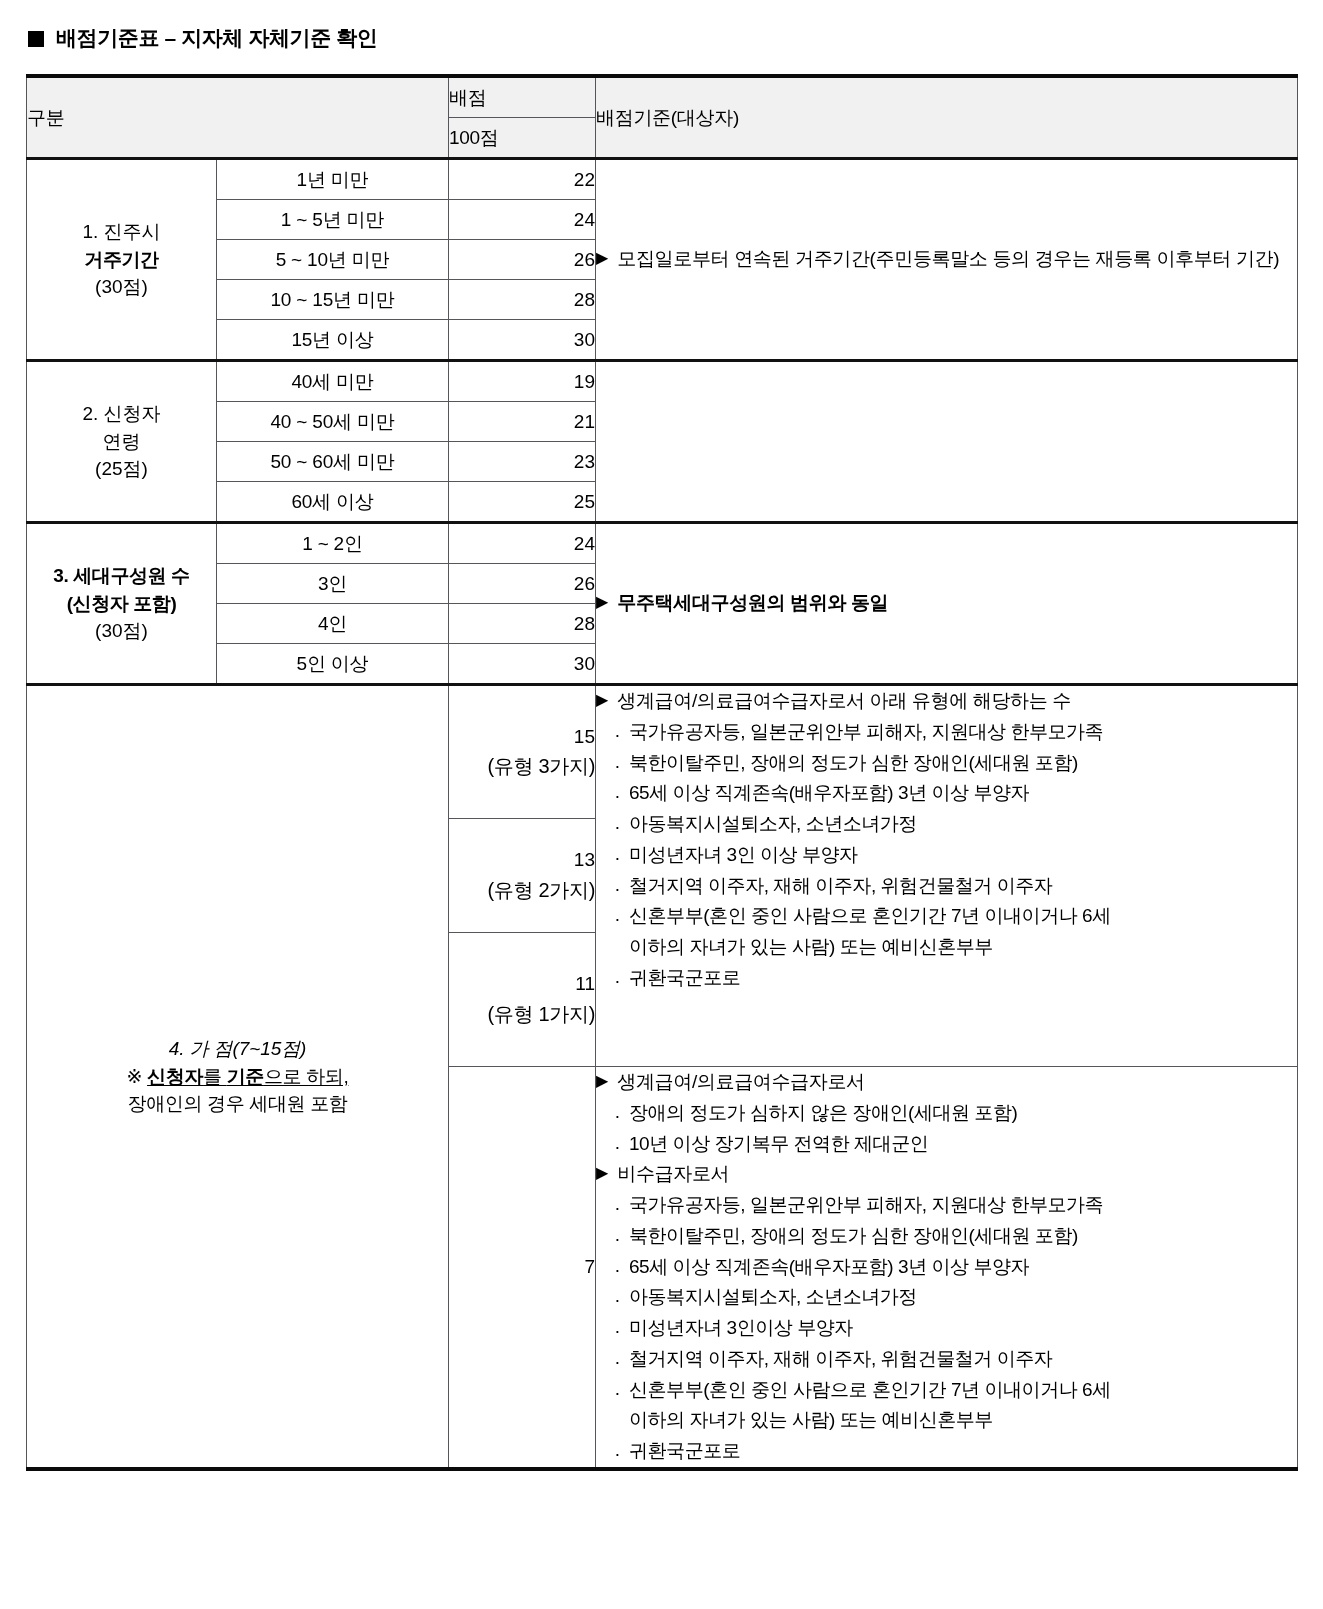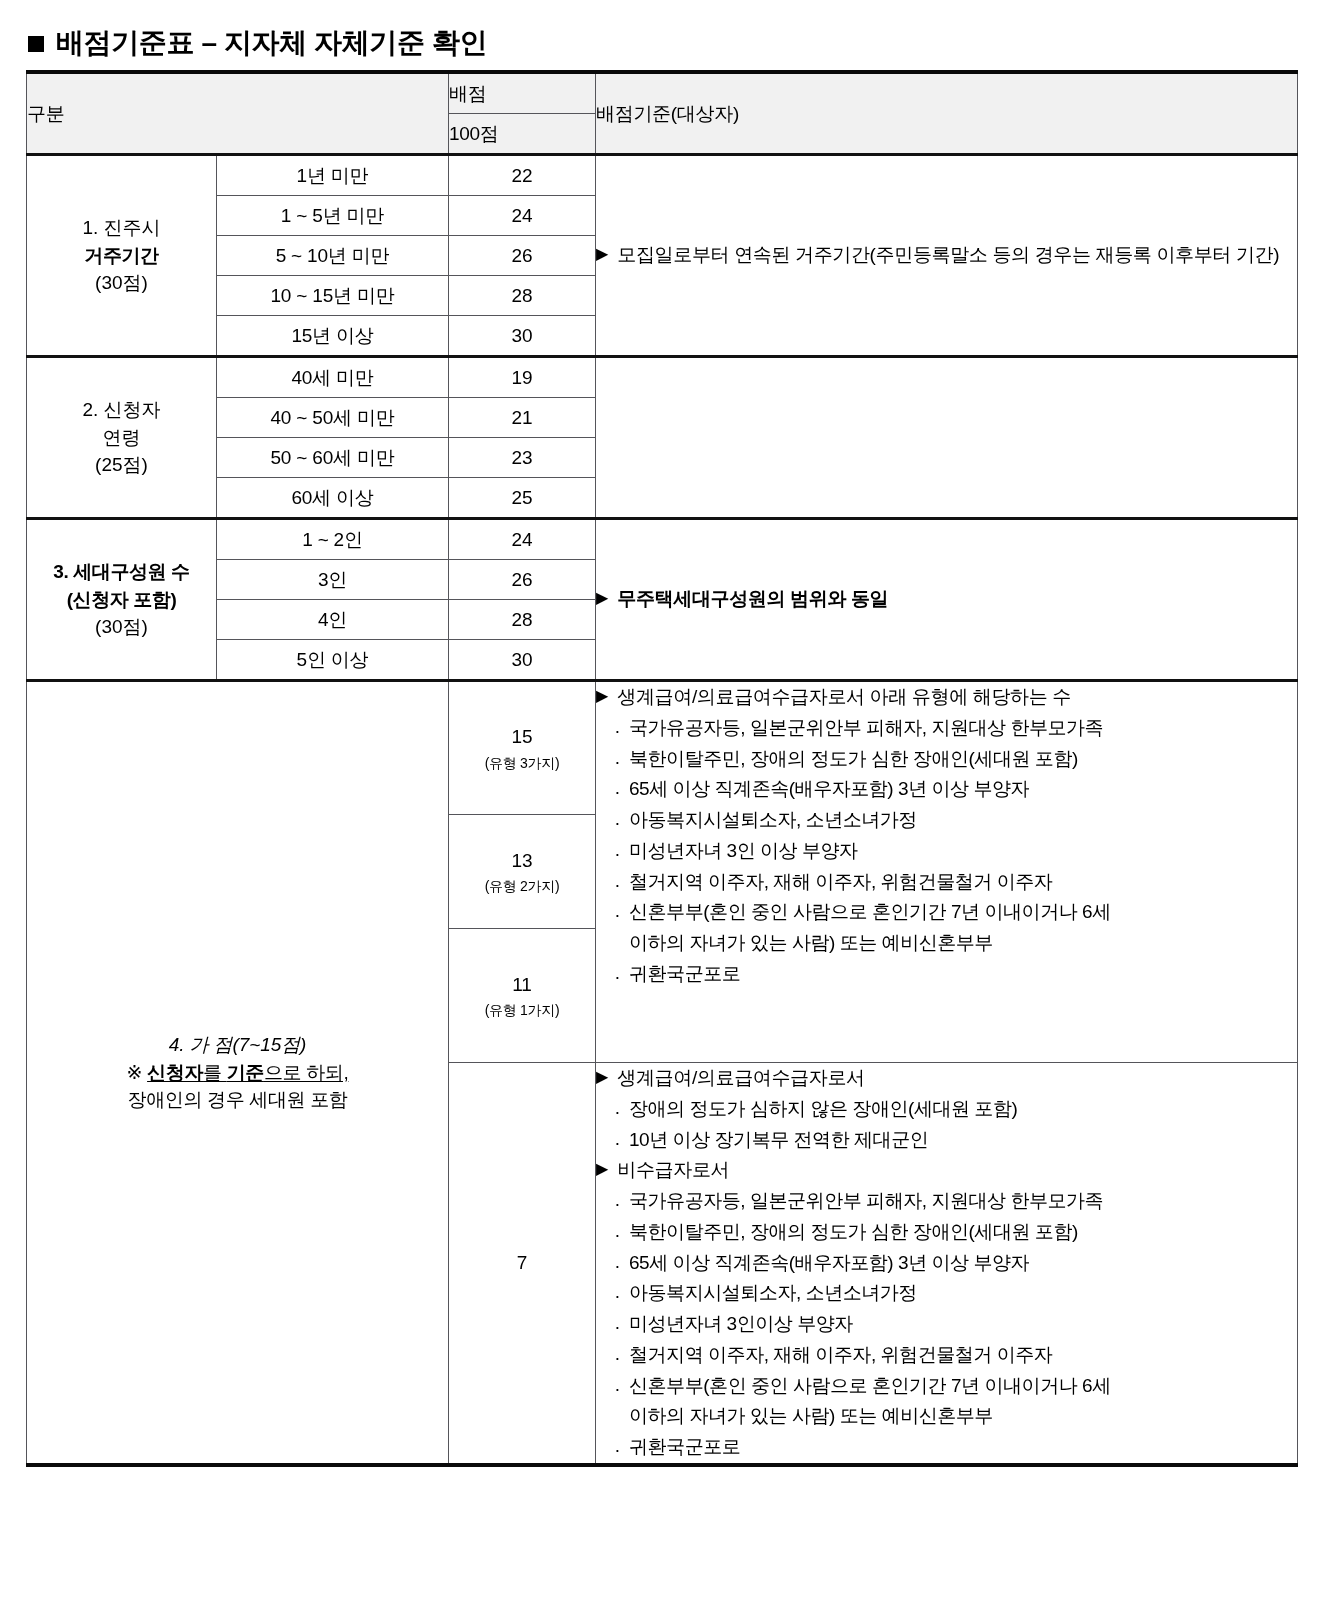--- a/index.html
+++ b/index.html
@@ -18,24 +18,24 @@
     width: 1323px;
     box-sizing: border-box;
     padding: 18px 26px 0 26px;
   }
 
   
   .doc-title {
     display: flex;
     align-items: center;
     gap: 12px;
-    font-size: 28px;
+    font-size: 21px;
     font-weight: bold;
     letter-spacing: -0.4px;
-    margin: 6px 0 8px 2px;
+    margin: 6px 0 22px 2px;
   }
   .title-bullet {
     width: 16px;
     height: 16px;
     background: #000;
     display: inline-block;
     flex: none;
     position: relative;
     top: 1px;
   }
@@ -85,28 +85,28 @@
 
   
   .item-cell {
     text-align: center;
     height: 39px;
     font-size: 19.5px;
     letter-spacing: -0.2px;
   }
   
   .score-cell {
-    text-align: center;
+    text-align: right;
     font-weight: bold;
     font-size: 19.5px;
   }
   .score-cell .sc-sub {
     display: block;
     font-weight: normal;
-    font-size: 14px;
+    font-size: 20px;
     margin-top: 2px;
     letter-spacing: -0.3px;
   }
 
   
   .crit-cell {
     padding: 10px 14px 10px 12px;
     font-size: 19px;
   }
   .crit-cell.vcenter { vertical-align: middle; }

